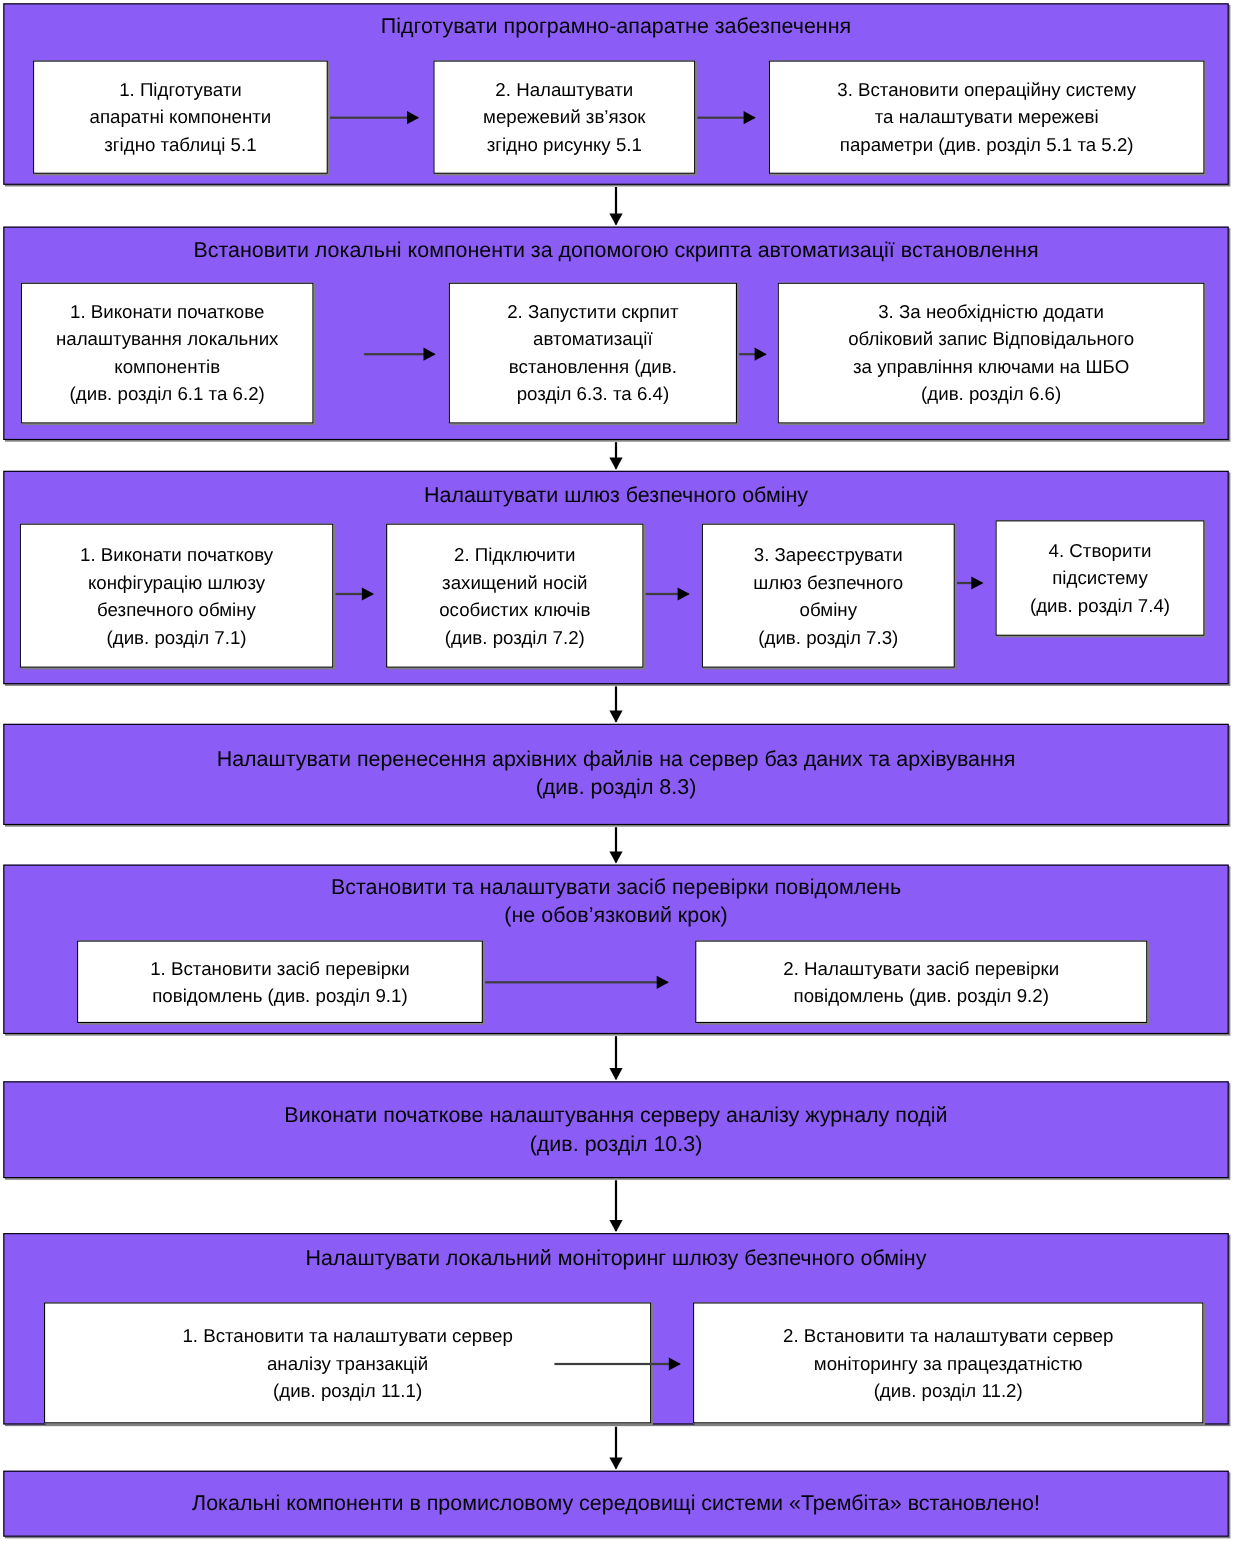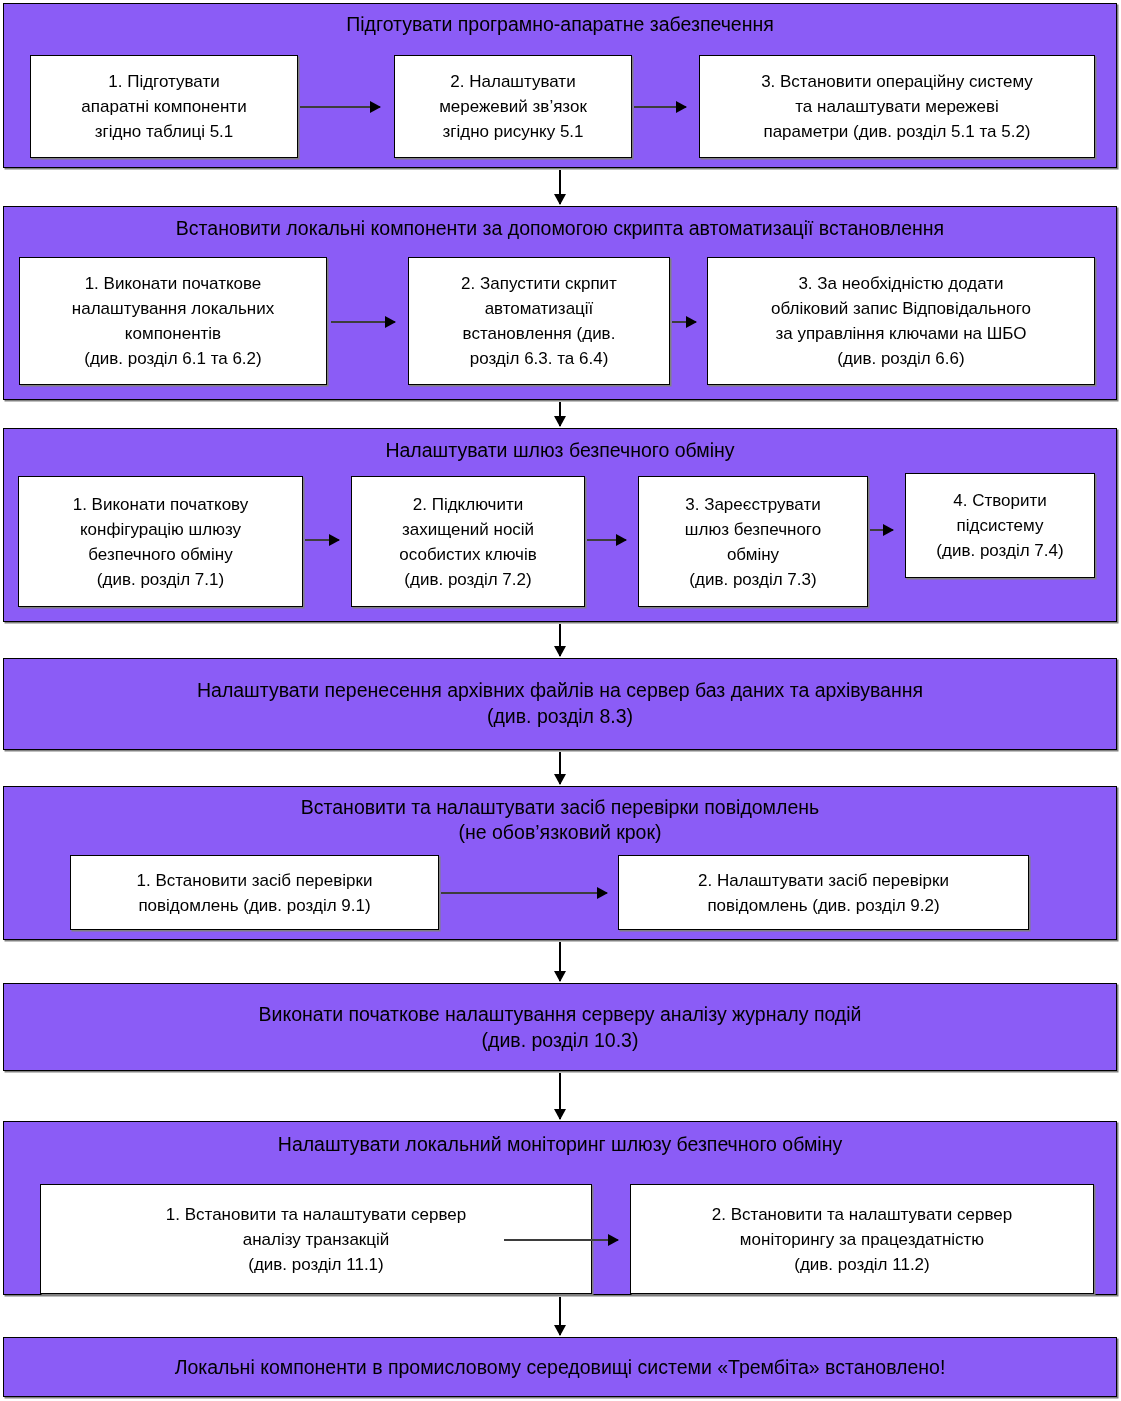--- a/index.html
+++ b/index.html
@@ -119,21 +119,21 @@
 та налаштувати мережеві
 параметри (див. розділ 5.1 та 5.2)</div>
     </div>
     <div class="h-arrow" style="left:296px; top:102px; width:80px;"></div>
     <div class="h-arrow" style="left:630px; top:102px; width:52px;"></div>
   </div>
   <div class="v-arrow" style="left:559px; top:170px; height:34px;"></div>
 
   <div class="group" style="left:3px; top:206px; width:1114px; height:194px;">
     <div class="group-title" style="margin-top:9px;">Встановити локальні компоненти за допомогою скрипта автоматизації встановлення</div>
-    <div class="step" style="left:15px; top:50px; width:308px; height:128px;">
+    <div class="step" style="left:15px; top:50px; width:266px; height:128px;">
       <div class="step-text">1. Виконати початкове
 налаштування локальних
 компонентів
 (див. розділ 6.1 та 6.2)</div>
     </div>
     <div class="step" style="left:404px; top:50px; width:262px; height:128px;">
       <div class="step-text">2. Запустити скрпит
 автоматизації
 встановлення (див.
 розділ 6.3. та 6.4)</div>
@@ -186,21 +186,21 @@
   </div>
   <div class="v-arrow" style="left:559px; top:752px; height:32px;"></div>
 
   <div class="group" style="left:3px; top:786px; width:1114px; height:154px;">
     <div class="group-title" style="margin-top:8px;">Встановити та налаштувати засіб перевірки повідомлень
 (не обов’язковий крок)</div>
     <div class="step" style="left:66px; top:68px; width:369px; height:75px;">
       <div class="step-text">1. Встановити засіб перевірки
 повідомлень (див. розділ 9.1)</div>
     </div>
-    <div class="step" style="left:614px; top:68px; width:411px; height:75px;">
+    <div class="step" style="left:628px; top:68px; width:411px; height:75px;">
       <div class="step-text">2. Налаштувати засіб перевірки
 повідомлень (див. розділ 9.2)</div>
     </div>
     <div class="h-arrow" style="left:437px; top:105px; width:166px;"></div>
   </div>
   <div class="v-arrow" style="left:559px; top:942px; height:39px;"></div>
 
   <div class="group" style="left:3px; top:983px; width:1114px; height:88px;">
     <div class="solo-title" style="top:17px;">Виконати початкове налаштування серверу аналізу журналу подій
 (див. розділ 10.3)</div>

